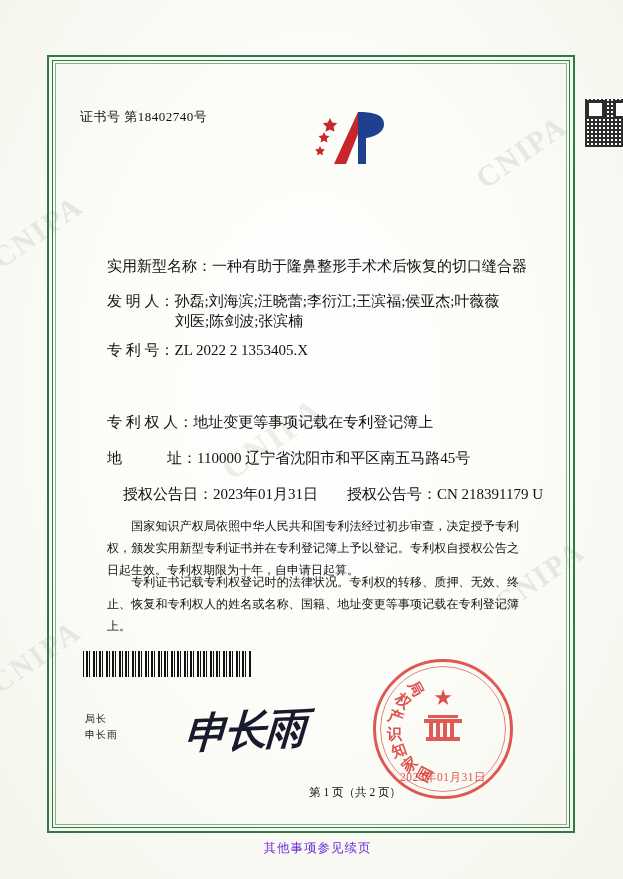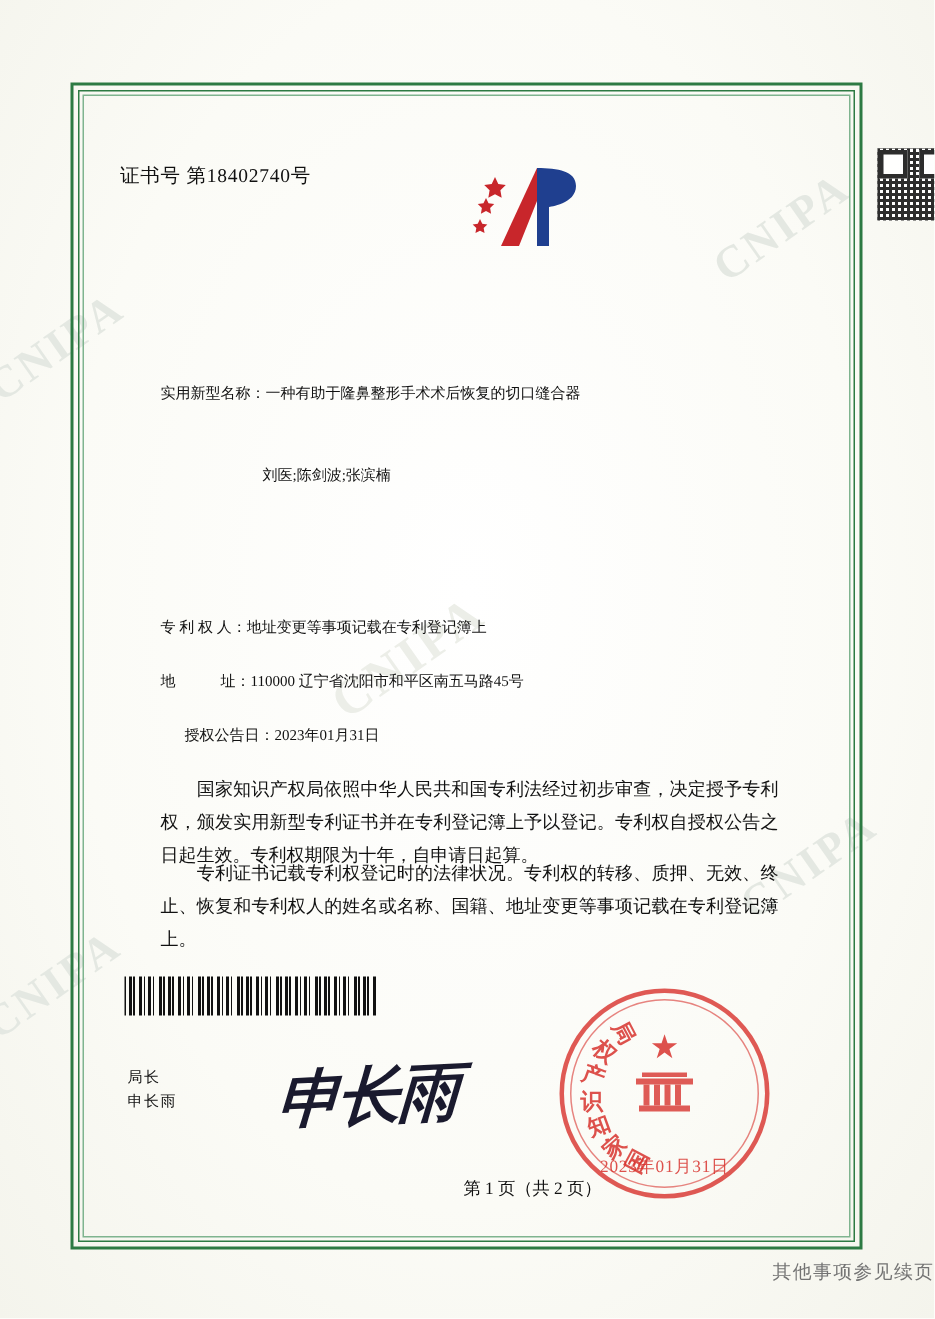--- a/index.html
+++ b/index.html
@@ -133,21 +133,21 @@
     text-align: center;
     font-size: 34px;
     font-weight: bold;
     letter-spacing: 4px;
     color: #111;
     font-family: "DejaVu Serif", "Liberation Serif", serif;
   }
 
   .field {
     position: absolute;
-    font-size: 10px;
+    font-size: 15px;
     color: #111;
     line-height: 1.5;
   }
   .field .lbl {
     display: inline-block;
     white-space: nowrap;
   }
   .field .val {
     display: inline-block;
     white-space: nowrap;
@@ -287,23 +287,23 @@
     top: 722px;
     text-align: center;
     font-size: 11.5px;
     color: #111;
   }
 
   .footer-note {
     position: absolute;
     left: 12px; right: 0;
     top: 840px;
-    text-align: right;
+    text-align: center;
     font-size: 12.5px;
-    color: #737373;
+    color: #6d28d9;
     letter-spacing: 1px;
   }
 </style>
 </head>
 <body>
 
 <div class="page">
   <div class="paper-tint"></div>
 
   <div class="watermark wm1">CNIPA</div>
@@ -330,38 +330,47 @@
         <path d="M24 24 l1.7 3.5 3.8 .55 -2.75 2.65 .65 3.8 -3.4-1.8 -3.4 1.8 .65-3.8 -2.75-2.65 3.8-.55z" fill="#c8262b"></path>
         <path d="M20 38 l1.5 3.1 3.4 .5 -2.45 2.35 .58 3.4 -3.03-1.6 -3.03 1.6 .58-3.4 -2.45-2.35 3.4-.5z" fill="#c8262b"></path>
       </svg>
     </div>
 
 
     <div class="field row-name">
       <span class="lbl">实用新型名称：</span><span class="val">一种有助于隆鼻整形手术术后恢复的切口缝合器</span>
     </div>
 
+    <div class="field row-inv">
+      <span class="lbl">发 明 人：</span><span class="val">孙磊;刘海滨;汪晓蕾;李衍江;王滨福;侯亚杰;叶薇薇</span>
+    </div>
     <div class="field row-inv2">
       <span class="val">刘医;陈剑波;张滨楠</span>
     </div>
 
+    <div class="field row-patno">
+      <span class="lbl">专 利 号：</span><span class="val">ZL 2022 2 1353405.X</span>
+    </div>
 
 
     <div class="field row-owner">
       <span class="lbl">专 利 权 人：</span><span class="val">地址变更等事项记载在专利登记簿上</span>
     </div>
 
     <div class="field row-addr">
       <span class="lbl">地　　　址：</span><span class="val">110000 辽宁省沈阳市和平区南五马路45号</span>
     </div>
 
     <div class="field row-grant">
       <span class="lbl">授权公告日：</span><span class="val">2023年01月31日</span>
     </div>
 
+    <div class="field row-grantno">
+      <span class="lbl">授权公告号：</span><span class="val">CN 218391179 U</span>
+    </div>
 
     <div class="para para2"><span class="indent"></span><span>专利证书记载专利权登记时的法律状况。专利权的转移、质押、无效、终止、恢复和专利权人的姓名或名称、国籍、地址变更等事项记载在专利登记簿上。</span></div>
     <div class="para para1"><span class="indent"></span><span>国家知识产权局依照中华人民共和国专利法经过初步审查，决定授予专利权，颁发实用新型专利证书并在专利登记簿上予以登记。专利权自授权公告之日起生效。专利权期限为十年，自申请日起算。</span></div>
 
     <div class="barcode"></div>
 
     <div class="sign-label">
       <div>局长</div>
       <div>申长雨</div>
     </div>

